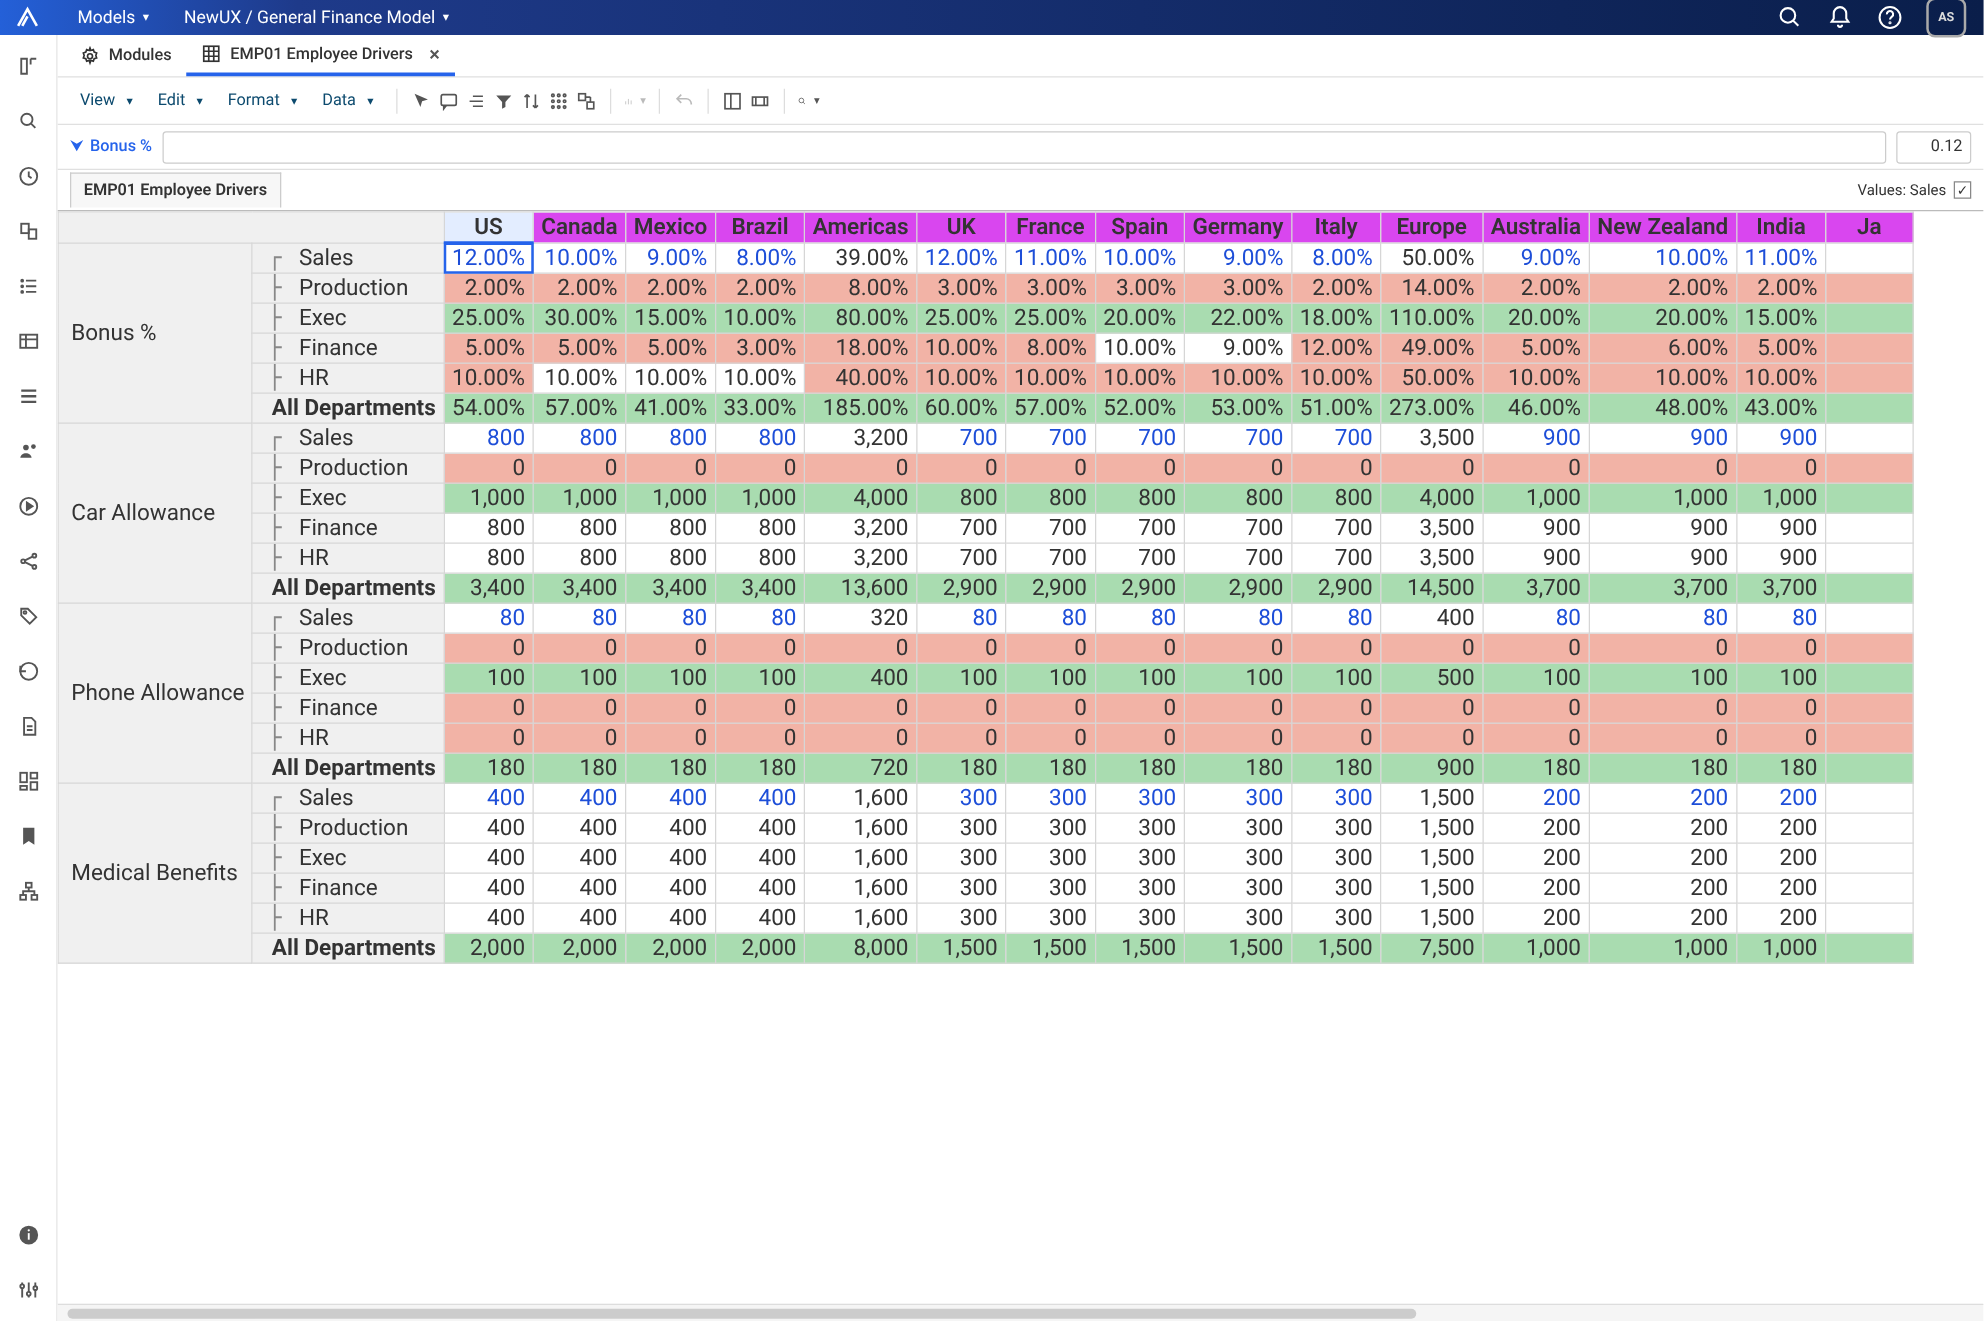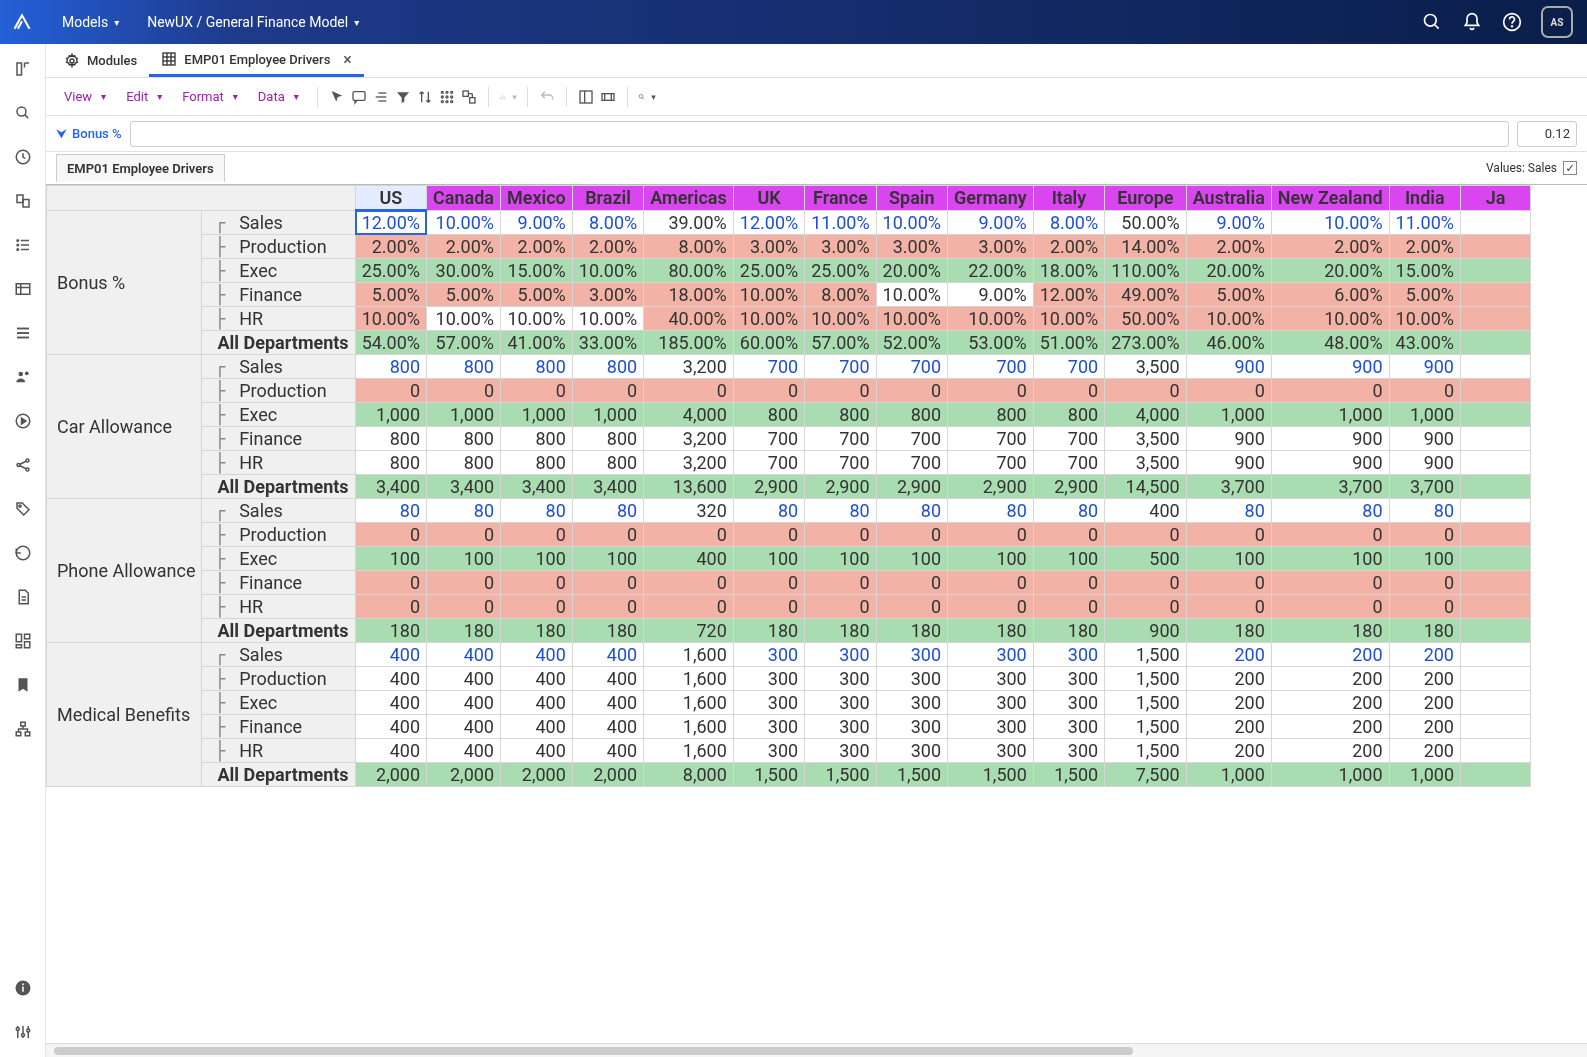--- a/index.html
+++ b/index.html
@@ -1,20 +1,20 @@
 <!DOCTYPE html>
 <html><head>
 <meta charset="utf-8">
 <style>
 * { box-sizing: border-box; margin: 0; padding: 0; }
 body { font-family: -apple-system, BlinkMacSystemFont, "Segoe UI", Roboto, Helvetica, Arial, sans-serif; font-size: 13px; color: #333; background: #fff; overflow: hidden; }
 .app { display: flex; flex-direction: column; height: 100vh; }
 
 
-.topbar { background: #1d4ed8; background: linear-gradient(to right, #2460d8 0%, #1e3a8a 15%, #0a1e4a 100%); height: 44px; display: flex; align-items: center; color: #fff; padding: 0 8px; justify-content: space-between; }
+.topbar { background: #1d4ed8; background: linear-gradient(to right, #2460d8 0%, #1e3a8a 15%, #0a1e4a 100%); height: 28px; display: flex; align-items: center; color: #fff; padding: 0 8px; justify-content: space-between; }
 .logo { width: 28px; height: 28px; display: flex; align-items: center; justify-content: center; margin-right: 12px; }
 .logo svg { width: 20px; height: 20px; }
 .nav-item { display: flex; align-items: center; padding: 0 14px; height: 100%; font-size: 14px; cursor: pointer; }
 .nav-item.breadcrumb { font-weight: 400; }
 .caret { margin-left: 6px; font-size: 10px; }
 .topbar-right { margin-left: auto; display: flex; align-items: center; gap: 18px; padding-right: 6px; }
 .topbar-icon { width: 22px; height: 22px; display: flex; align-items: center; justify-content: center; cursor: pointer; color: #fff; }
 .avatar { width: 32px; height: 32px; border: 2px solid #aaa; border-radius: 7px; display: flex; align-items: center; justify-content: center; font-size: 10px; font-weight: 700; color: #ddd; }
 
 
@@ -28,21 +28,21 @@
 
 .tabs { display: flex; align-items: center; height: 34px; border-bottom: 1px solid #e0e0e0; padding-left: 6px; font-size: 13px; }
 .tab { display: flex; align-items: center; padding: 0 12px; height: 100%; gap: 7px; cursor: pointer; color: #333; }
 .tab.main-tab { font-weight: 500; }
 .tab.active { border-bottom: 3px solid #2563eb; font-weight: 500; }
 .tab-icon { display: inline-flex; width: 16px; height: 16px; align-items: center; justify-content: center; }
 .tab-close { margin-left: 6px; font-size: 16px; color: #555; }
 
 
 .toolbar { display: flex; align-items: center; height: 38px; border-bottom: 1px solid #e0e0e0; padding: 0 10px; gap: 4px; font-size: 13px; }
-.tool-btn { display: flex; align-items: center; padding: 4px 8px; gap: 3px; cursor: pointer; color: #a21caf; border-radius: 3px; }
+.tool-btn { display: flex; align-items: center; padding: 4px 8px; gap: 3px; cursor: pointer; color: #0c4a6e; border-radius: 3px; }
 .divider { width: 1px; height: 20px; background: #ddd; margin: 0 6px; }
 .tool-icon { width: 18px; height: 18px; display: flex; align-items: center; justify-content: center; color: #555; }
 
 
 .formula-row { display: flex; align-items: center; height: 36px; border-bottom: 1px solid #e0e0e0; padding: 0 10px; gap: 8px; font-size: 13px; }
 .formula-label { color: #2563eb; font-weight: 500; display: flex; align-items: center; gap: 5px; }
 .formula-input { flex: 1; height: 26px; border: 1px solid #ccc; border-radius: 3px; padding: 0 6px; }
 .cell-val-box { width: 60px; height: 26px; border: 1px solid #ccc; border-radius: 3px; display: flex; align-items: center; justify-content: flex-end; padding: 0 6px; text-align: right; }
 
 

